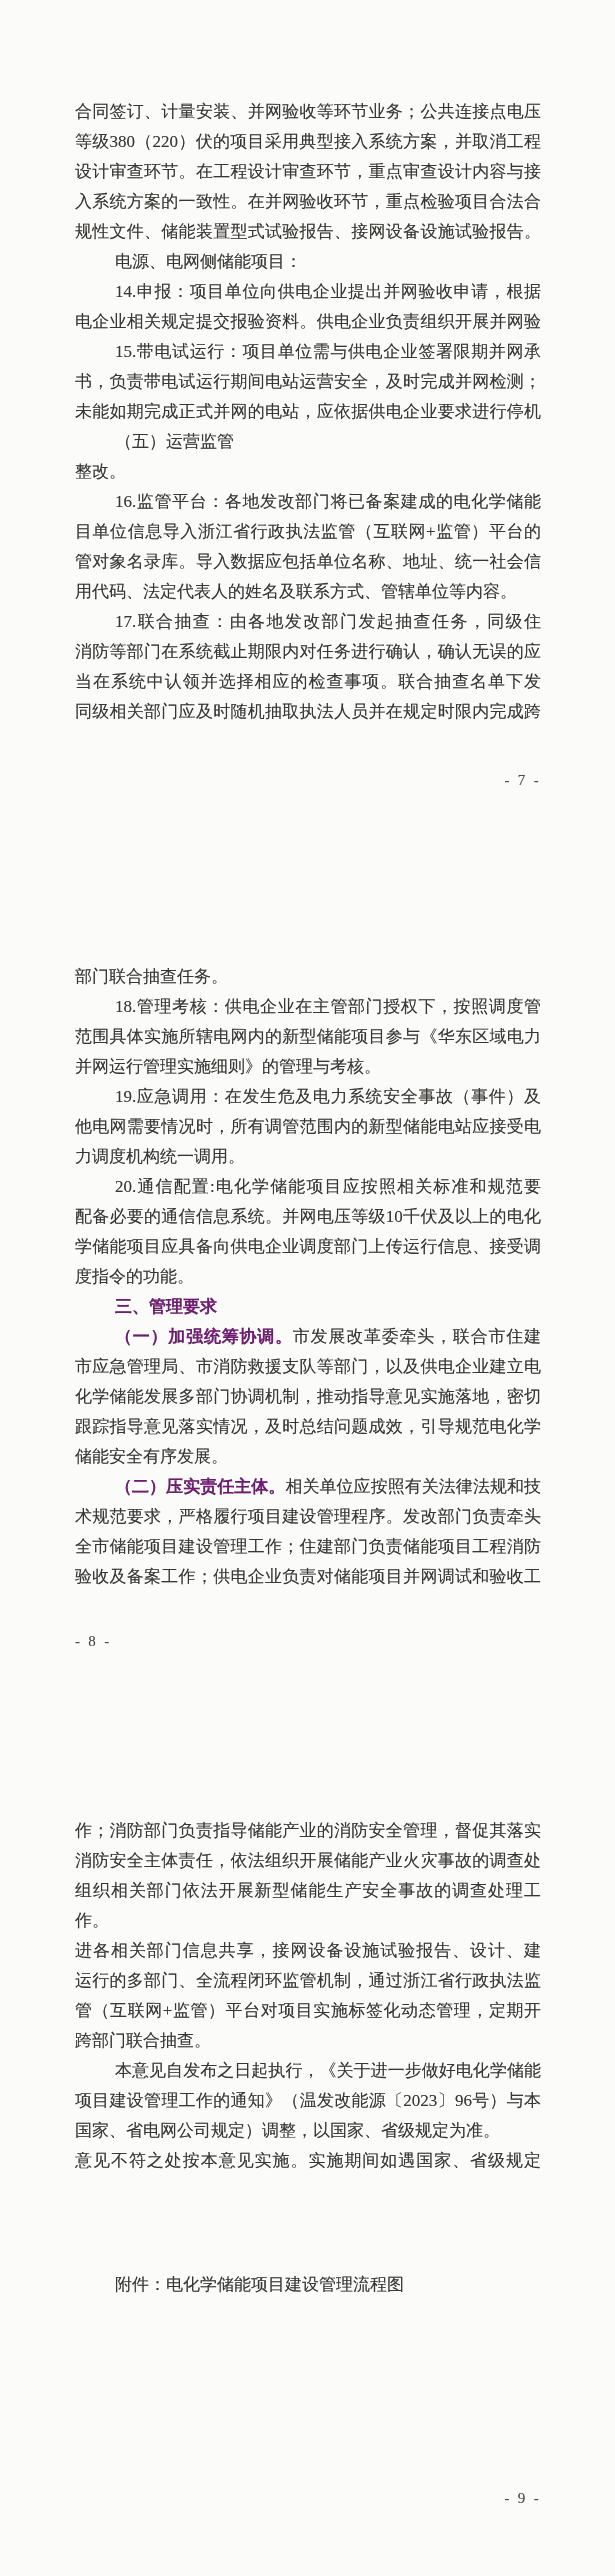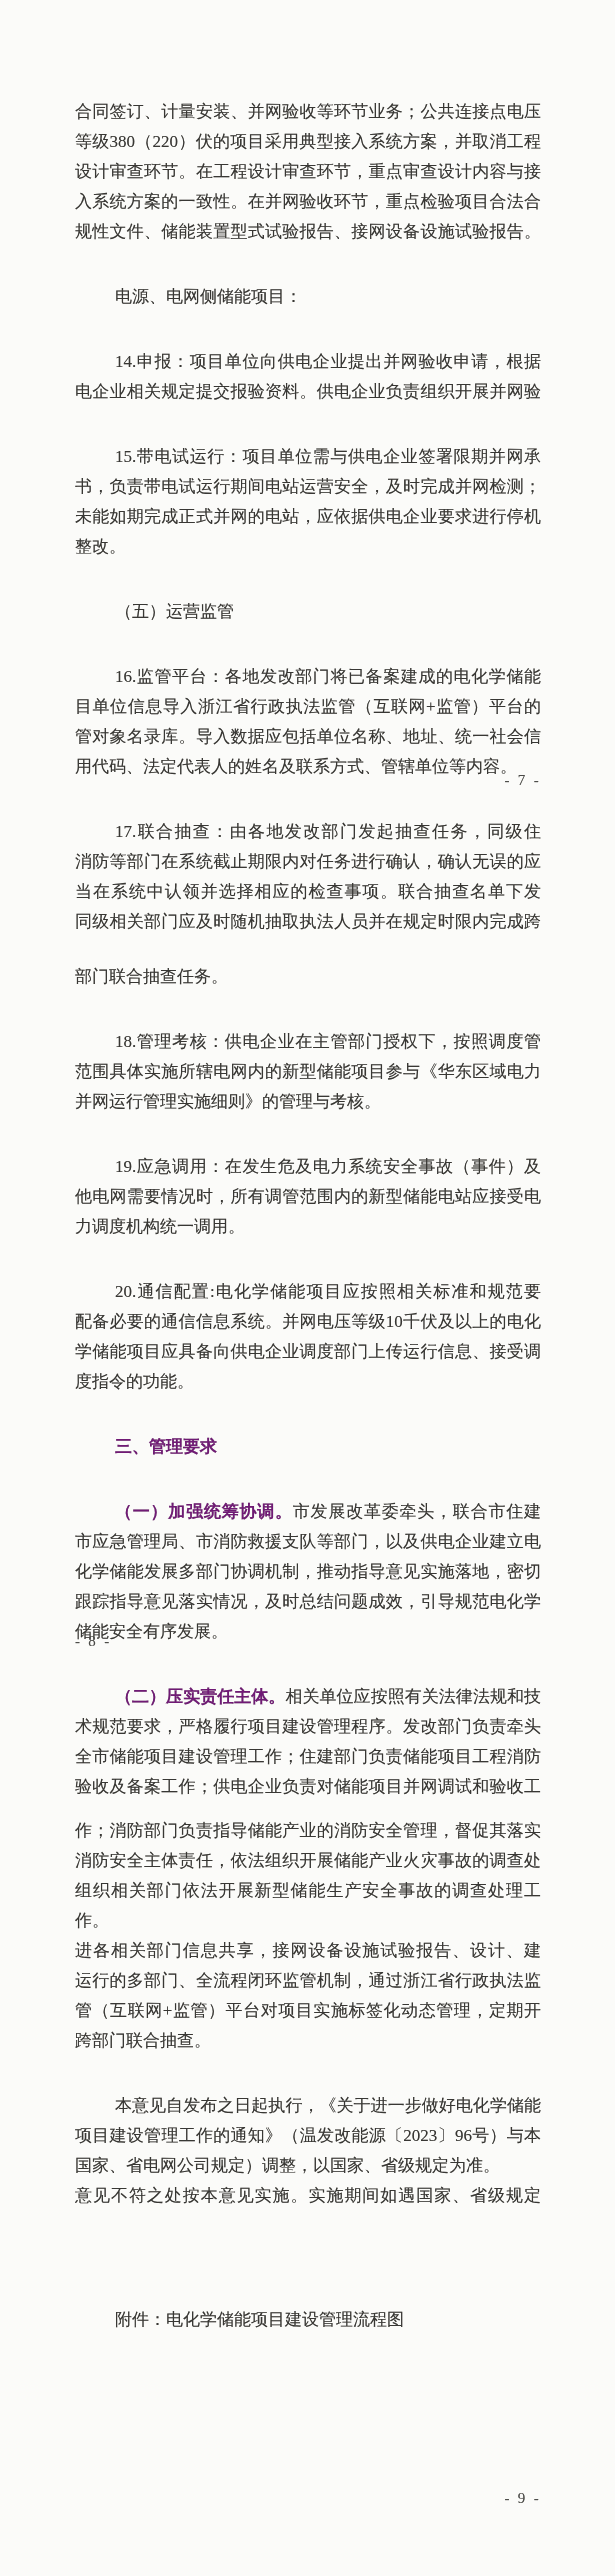--- a/index.html
+++ b/index.html
@@ -14,21 +14,21 @@
   .line{
     font-size:17px;
     height:30px;line-height:30px;
     overflow:hidden;
     text-align:justify;text-align-last:justify;
     text-justify:inter-character;
     text-shadow:0 0 0.6px rgba(70,68,62,.45);
   }
   .p8 .line,.p9 .line{height:30px;line-height:30px;}
   .end{text-align-last:left;}
-  .ind{text-indent:40px;margin-top:35px;}
+  .ind{text-indent:40px;}
   .b{font-weight:bold;color:#701a75;}
   .pagenum{
     position:absolute;left:75px;width:466px;
     font-size:15px;line-height:20.5px;color:#4a4a47;
     letter-spacing:2.3px;
     text-shadow:0 0 0.6px rgba(70,68,62,.4);
   }
   .pn-right{text-align:right;}
   .pn-left{text-align:left;}
 </style>
@@ -42,22 +42,22 @@
     <div class="line">等级380（220）伏的项目采用典型接入系统方案，并取消工程</div>
     <div class="line">设计审查环节。在工程设计审查环节，重点审查设计内容与接</div>
     <div class="line">入系统方案的一致性。在并网验收环节，重点检验项目合法合</div>
     <div class="line">规性文件、储能装置型式试验报告、接网设备设施试验报告。</div>
     <div class="line ind end">电源、电网侧储能项目：</div>
     <div class="line ind">14.申报：项目单位向供电企业提出并网验收申请，根据供</div>
     <div class="line">电企业相关规定提交报验资料。供电企业负责组织开展并网验</div>
     <div class="line ind">15.带电试运行：项目单位需与供电企业签署限期并网承诺</div>
     <div class="line">书，负责带电试运行期间电站运营安全，及时完成并网检测；</div>
     <div class="line">未能如期完成正式并网的电站，应依据供电企业要求进行停机</div>
+    <div class="line ind end">（五）运营监管</div>
     <div class="line end">整改。</div>
-    <div class="line ind end">（五）运营监管</div>
     <div class="line ind">16.监管平台：各地发改部门将已备案建成的电化学储能项</div>
     <div class="line">目单位信息导入浙江省行政执法监管（互联网+监管）平台的监</div>
     <div class="line">管对象名录库。导入数据应包括单位名称、地址、统一社会信</div>
     <div class="line end">用代码、法定代表人的姓名及联系方式、管辖单位等内容。</div>
     <div class="line ind">17.联合抽查：由各地发改部门发起抽查任务，同级住建、</div>
     <div class="line">消防等部门在系统截止期限内对任务进行确认，确认无误的应</div>
     <div class="line">当在系统中认领并选择相应的检查事项。联合抽查名单下发后，</div>
     <div class="line">同级相关部门应及时随机抽取执法人员并在规定时限内完成跨</div>
   </section>
   <div class="pagenum pn-right" style="top:770px">- 7 -</div>

